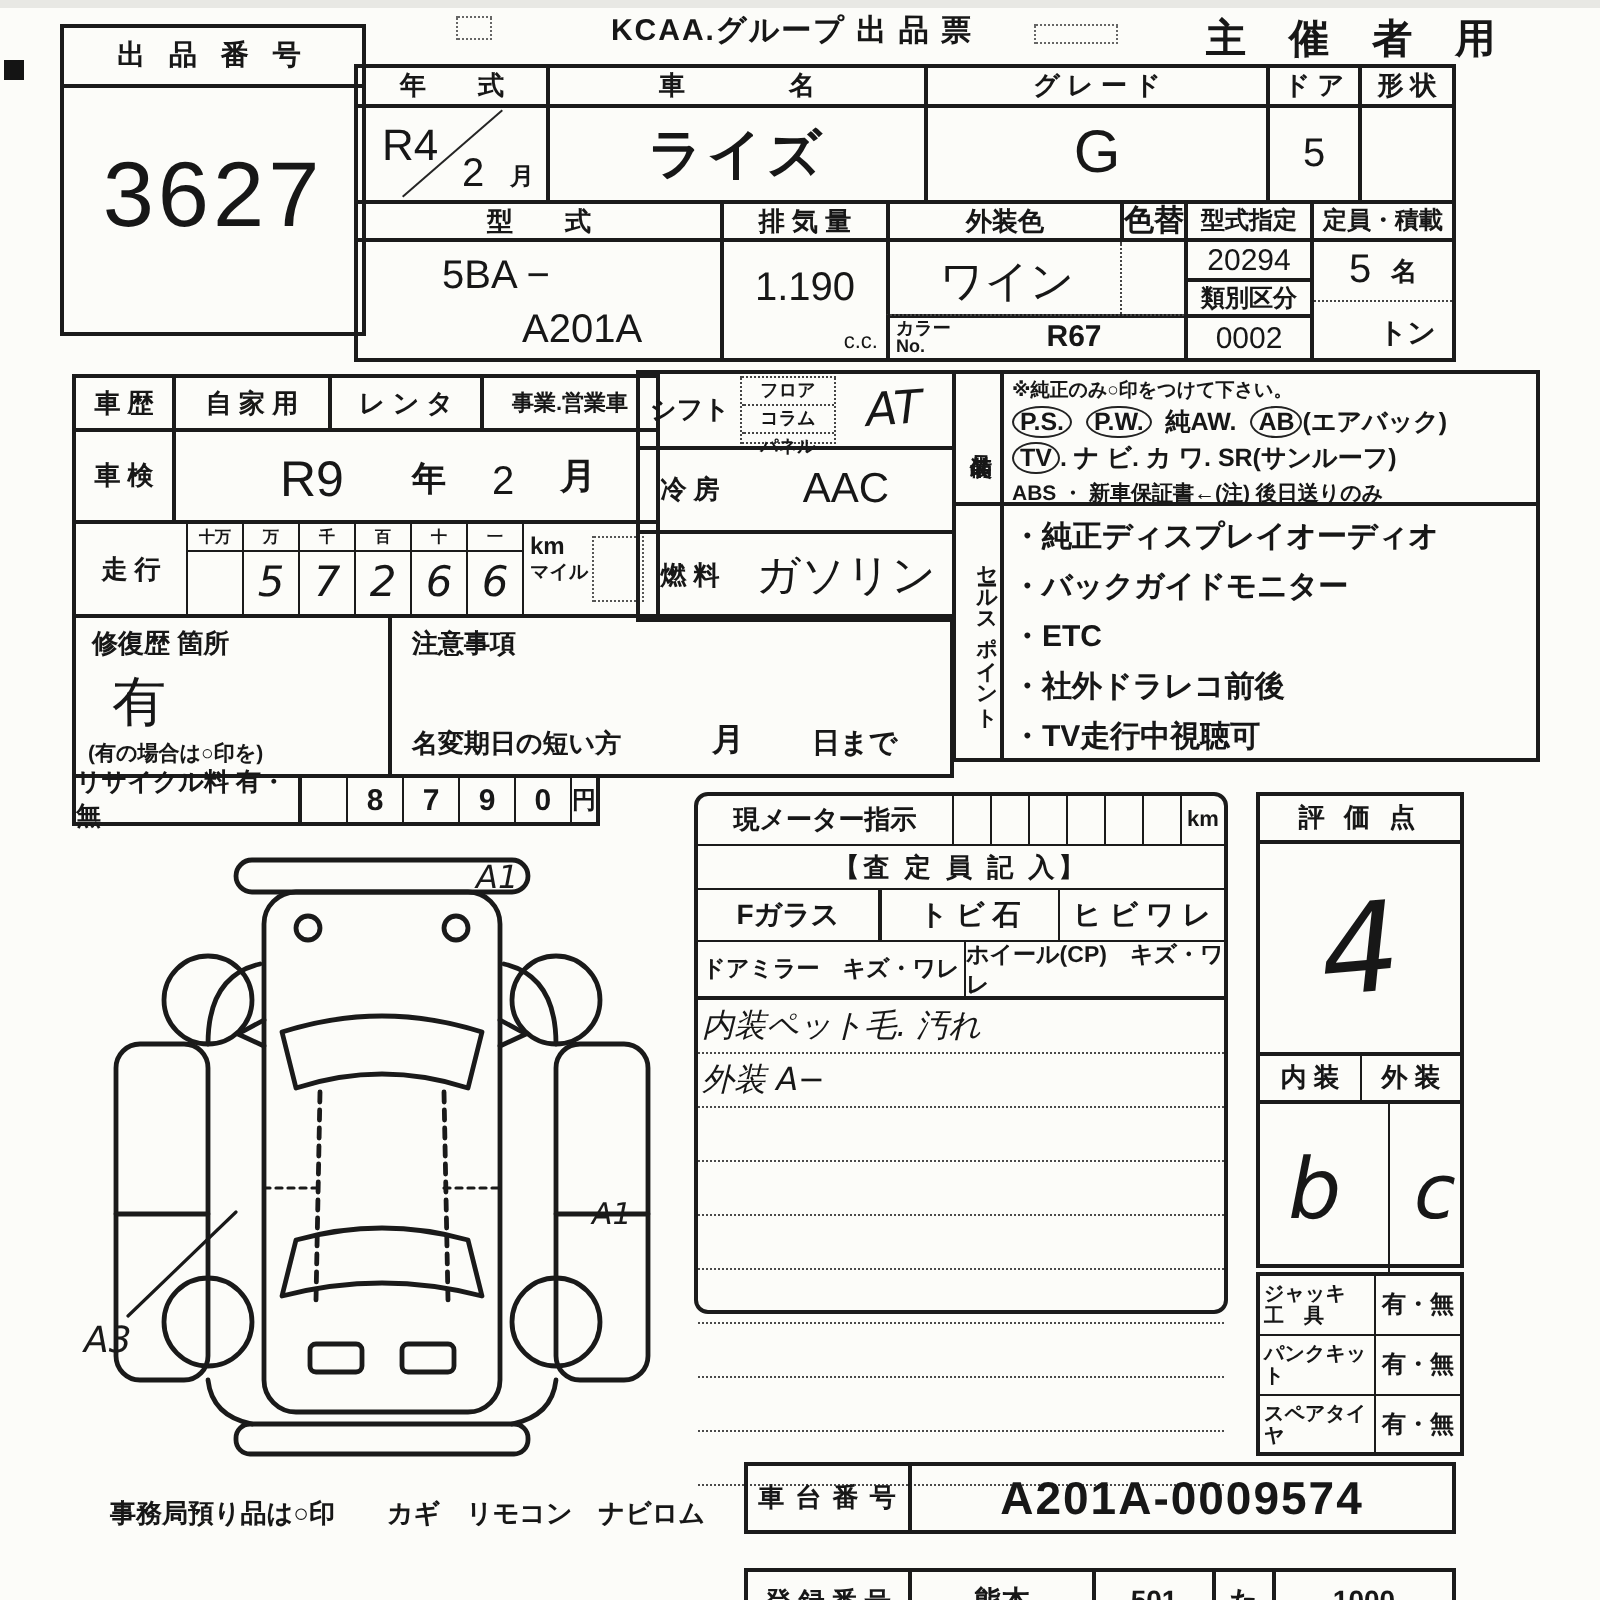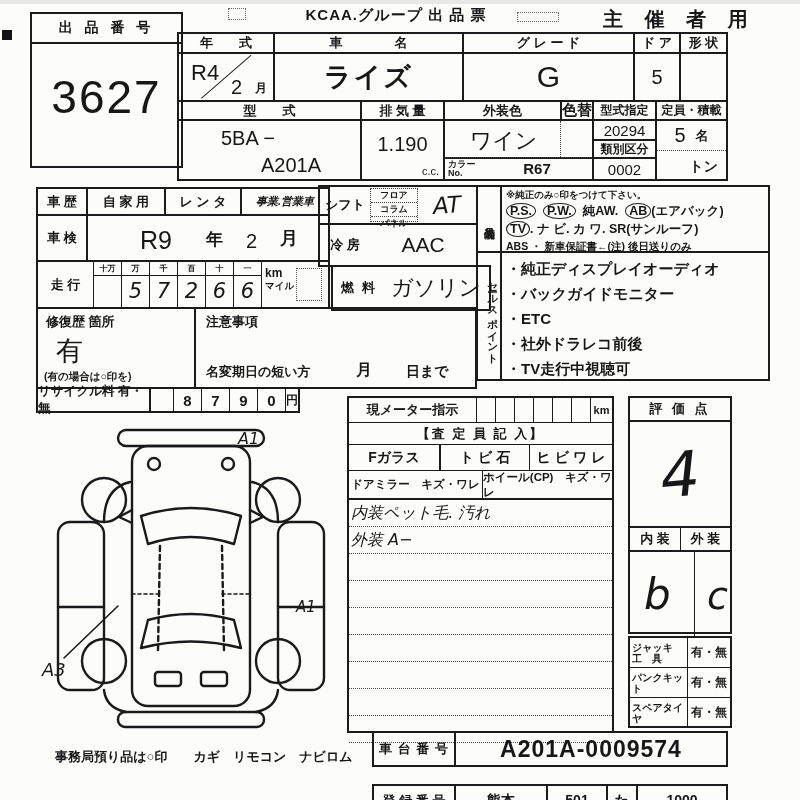--- a/index.html
+++ b/index.html
@@ -95,21 +95,21 @@
       <span style="font-size:20px;">5</span>
       <span class="b" style="font-size:13px;">名</span>
     </div>
     <div style="text-align:right;font-size:14px;font-weight:bold;padding:7px 8px 0 0;">トン</div>
   </div>
 
   <div class="abs bd" style="left:36px;top:183px;width:294px;height:29px;display:flex;">
     <div class="cellhead" style="width:48px;border-right:2px solid #1b1b1b;">車 歴</div>
     <div class="cellhead" style="width:76px;border-right:2px solid #1b1b1b;">自 家 用</div>
     <div class="cellhead" style="width:74px;border-right:2px solid #1b1b1b;">レ ン タ</div>
-    <div class="cellhead" style="flex:1;font-size:11px;font-style:italic;">事業.営業車</div>
+    <div class="cellhead" style="flex:1;font-size:11px;">事業.営業車</div>
   </div>
 
   <div class="abs bd" style="left:36px;top:210px;width:294px;height:48px;display:flex;">
     <div class="cellhead" style="width:48px;border-right:2px solid #1b1b1b;">車 検</div>
     <div style="flex:1;position:relative;">
       <span class="abs" style="left:52px;top:10px;font-size:25px;">R9</span>
       <span class="abs b" style="left:118px;top:12px;font-size:17px;">年</span>
       <span class="abs" style="left:158px;top:14px;font-size:20px;">2</span>
       <span class="abs b" style="left:192px;top:10px;font-size:18px;">月</span>
     </div>
@@ -179,21 +179,21 @@
       <div style="font-size:9px;font-weight:bold;text-align:center;border-bottom:1px dotted #444;">フロア</div>
       <div style="font-size:9px;font-weight:bold;text-align:center;border-bottom:1px dotted #444;">コラム</div>
       <div style="font-size:9px;font-weight:bold;text-align:center;">パネル</div>
     </div>
     <div class="ctr hand" style="flex:1;font-size:23px;transform:rotate(-4deg);">AT</div>
   </div>
   <div class="abs bd" style="left:318px;top:219px;width:160px;height:44px;display:flex;">
     <div class="cellhead" style="width:50px;">冷 房</div>
     <div class="ctr" style="flex:1;font-size:21px;">AAC</div>
   </div>
-  <div class="abs bd" style="left:331px;top:261px;width:160px;height:46px;display:flex;font-family:Liberation Mono, monospace;">
+  <div class="abs bd" style="left:318px;top:261px;width:160px;height:46px;display:flex;">
     <div class="cellhead" style="width:50px;">燃 料</div>
     <div class="ctr" style="flex:1;font-size:22px;">ガソリン</div>
   </div>
 
   <div class="abs bd" style="left:476px;top:181px;width:294px;height:68px;display:flex;">
     <div class="vtext b ctr" style="width:22px;border-right:2px solid #1b1b1b;font-size:11px;">装備品</div>
     <div style="flex:1;padding:2px 4px;">
       <div class="b" style="font-size:9.5px;">※純正のみ○印をつけて下さい。</div>
       <div class="b" style="font-size:12.5px;margin-top:1px;">
         <span class="eq-seg circ">P.S.</span><span class="eq-seg circ">P.W.</span><span class="eq-seg">純AW.</span><span class="eq-seg tight circ">AB</span><span class="eq-seg tight">(エアバック)</span>
@@ -209,21 +209,21 @@
     <div class="vtext b" style="width:22px;border-right:2px solid #1b1b1b;font-size:10.5px;text-align:center;padding-top:2px;">セールスポイント</div>
     <div style="flex:1;padding:3px 0 0 4px;font-weight:bold;font-size:15px;line-height:25px;">
       <div>・純正ディスプレイオーディオ</div>
       <div>・バックガイドモニター</div>
       <div>・ETC</div>
       <div>・社外ドラレコ前後</div>
       <div>・TV走行中視聴可</div>
     </div>
   </div>
 
-  <div class="abs bd" style="left:347px;top:392px;width:267px;height:337px;">
+  <div class="abs bd" style="left:347px;top:392px;width:267px;height:261px;border-radius:7px;">
     <div style="height:24px;display:flex;border-bottom:1.5px solid #1b1b1b;">
       <div class="cellhead" style="width:127px;">現メーター指示</div>
       <div class="meter-cell"></div>
       <div class="meter-cell"></div>
       <div class="meter-cell"></div>
       <div class="meter-cell"></div>
       <div class="meter-cell"></div>
       <div class="meter-cell"></div>
       <div class="ctr b" style="flex:1;border-left:1.5px solid #1b1b1b;font-size:11px;">km</div>
     </div>

